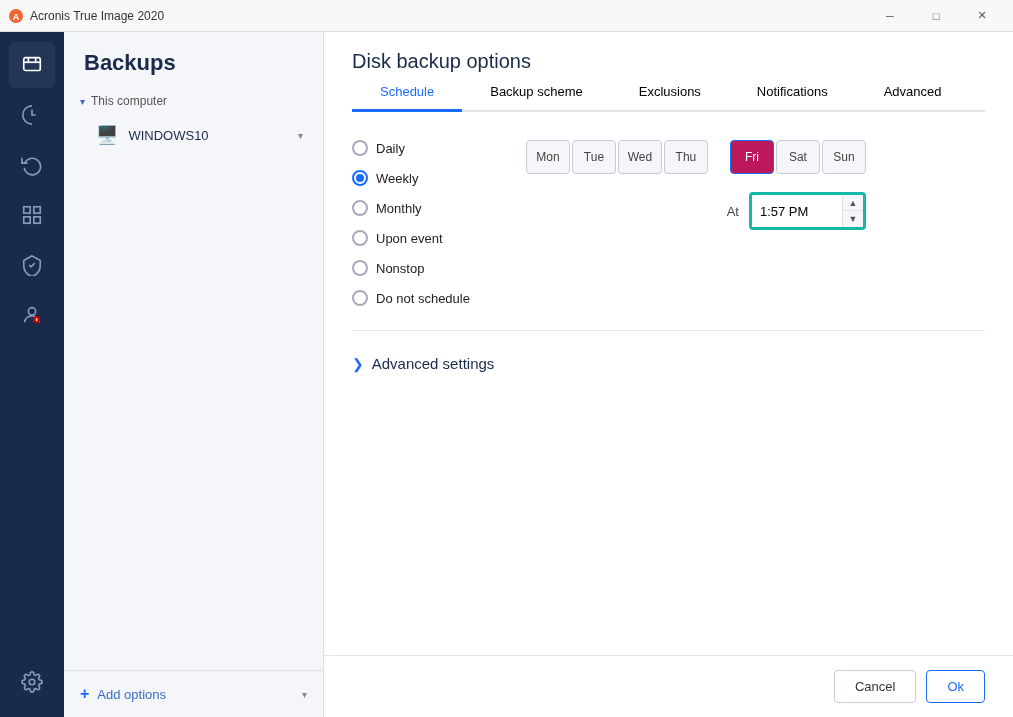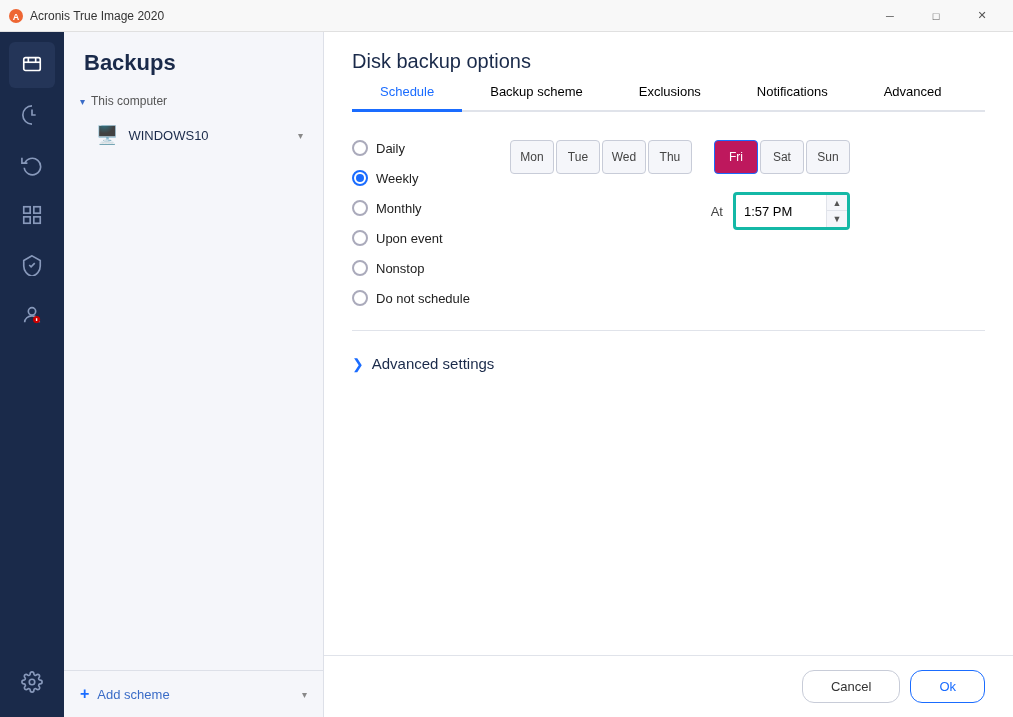--- a/index.html
+++ b/index.html
@@ -78,21 +78,21 @@
     .tab {
       padding: 10px 28px; font-size: 13px; color: #000000; cursor: pointer;
       border-bottom: 3px solid transparent; margin-bottom: -2px;
       user-select: none;
     }
     .tab.active { color: #1a6cff; border-bottom: 3px solid #1a6cff; font-weight: 500; }
 
     
     .schedule-body { padding: 28px 28px; flex: 1; overflow-y: auto; }
 
-    .schedule-options { display: flex; gap: 40px; align-items: flex-start; }
+    .schedule-options { display: flex; gap: 56px; align-items: flex-start; }
 
     .radio-group { display: flex; flex-direction: column; gap: 14px; }
     .radio-item { display: flex; align-items: center; gap: 8px; cursor: pointer; }
     .radio-input {
       width: 16px; height: 16px; border-radius: 50%; border: 2px solid #aab;
       display: flex; align-items: center; justify-content: center; background: white;
       flex-shrink: 0;
     }
     .radio-input.selected { border-color: #1a6cff; }
     .radio-input.selected::after {
@@ -140,21 +140,21 @@
     }
     .advanced-chevron { color: #1a6cff; font-size: 14px; }
     .advanced-label { font-size: 15px; font-weight: 500; color: #1a2a4a; }
 
     
     .main-footer {
       padding: 14px 28px; border-top: 1px solid #e0e3ea;
       display: flex; justify-content: flex-end; gap: 10px; background: #fff;
     }
     .footer-btn {
-      padding: 8px 28px; border-radius: 12px; font-size: 13px; cursor: pointer;
+      padding: 8px 20px; border-radius: 4px; font-size: 13px; cursor: pointer;
       border: 1px solid #c8ccd8; background: #fff; color: #333;
     }
     .footer-btn.primary {
       background: #fff; color: #1a6cff; border-color: #1a6cff; font-weight: 500;
     }
   </style>
 </head>
 <body>
 
 <div class="titlebar">
@@ -234,21 +234,21 @@
       <span class="chevron">▾</span>
       <span>This computer</span>
     </div>
     <div class="sidebar-item">
       <span class="sidebar-item-icon">🖥️</span>
       <span class="sidebar-item-label">WINDOWS10</span>
       <span class="sidebar-item-chevron">▾</span>
     </div>
     <div class="sidebar-footer">
       <span style="font-size:16px; color:#1a6cff; font-weight:600;">+</span>
-      <span class="sidebar-footer-label">Add scheme</span>
+      <span class="sidebar-footer-label">Add options</span>
       <span style="margin-left:auto; font-size:10px; color:#888;">▾</span>
     </div>
   </div>
 
   <div class="main-content">
     <div class="main-header">
       <div class="main-title">Disk backup options</div>
       <div class="tabs">
         <div class="tab active">Schedule</div>
         <div class="tab">Backup scheme</div>

